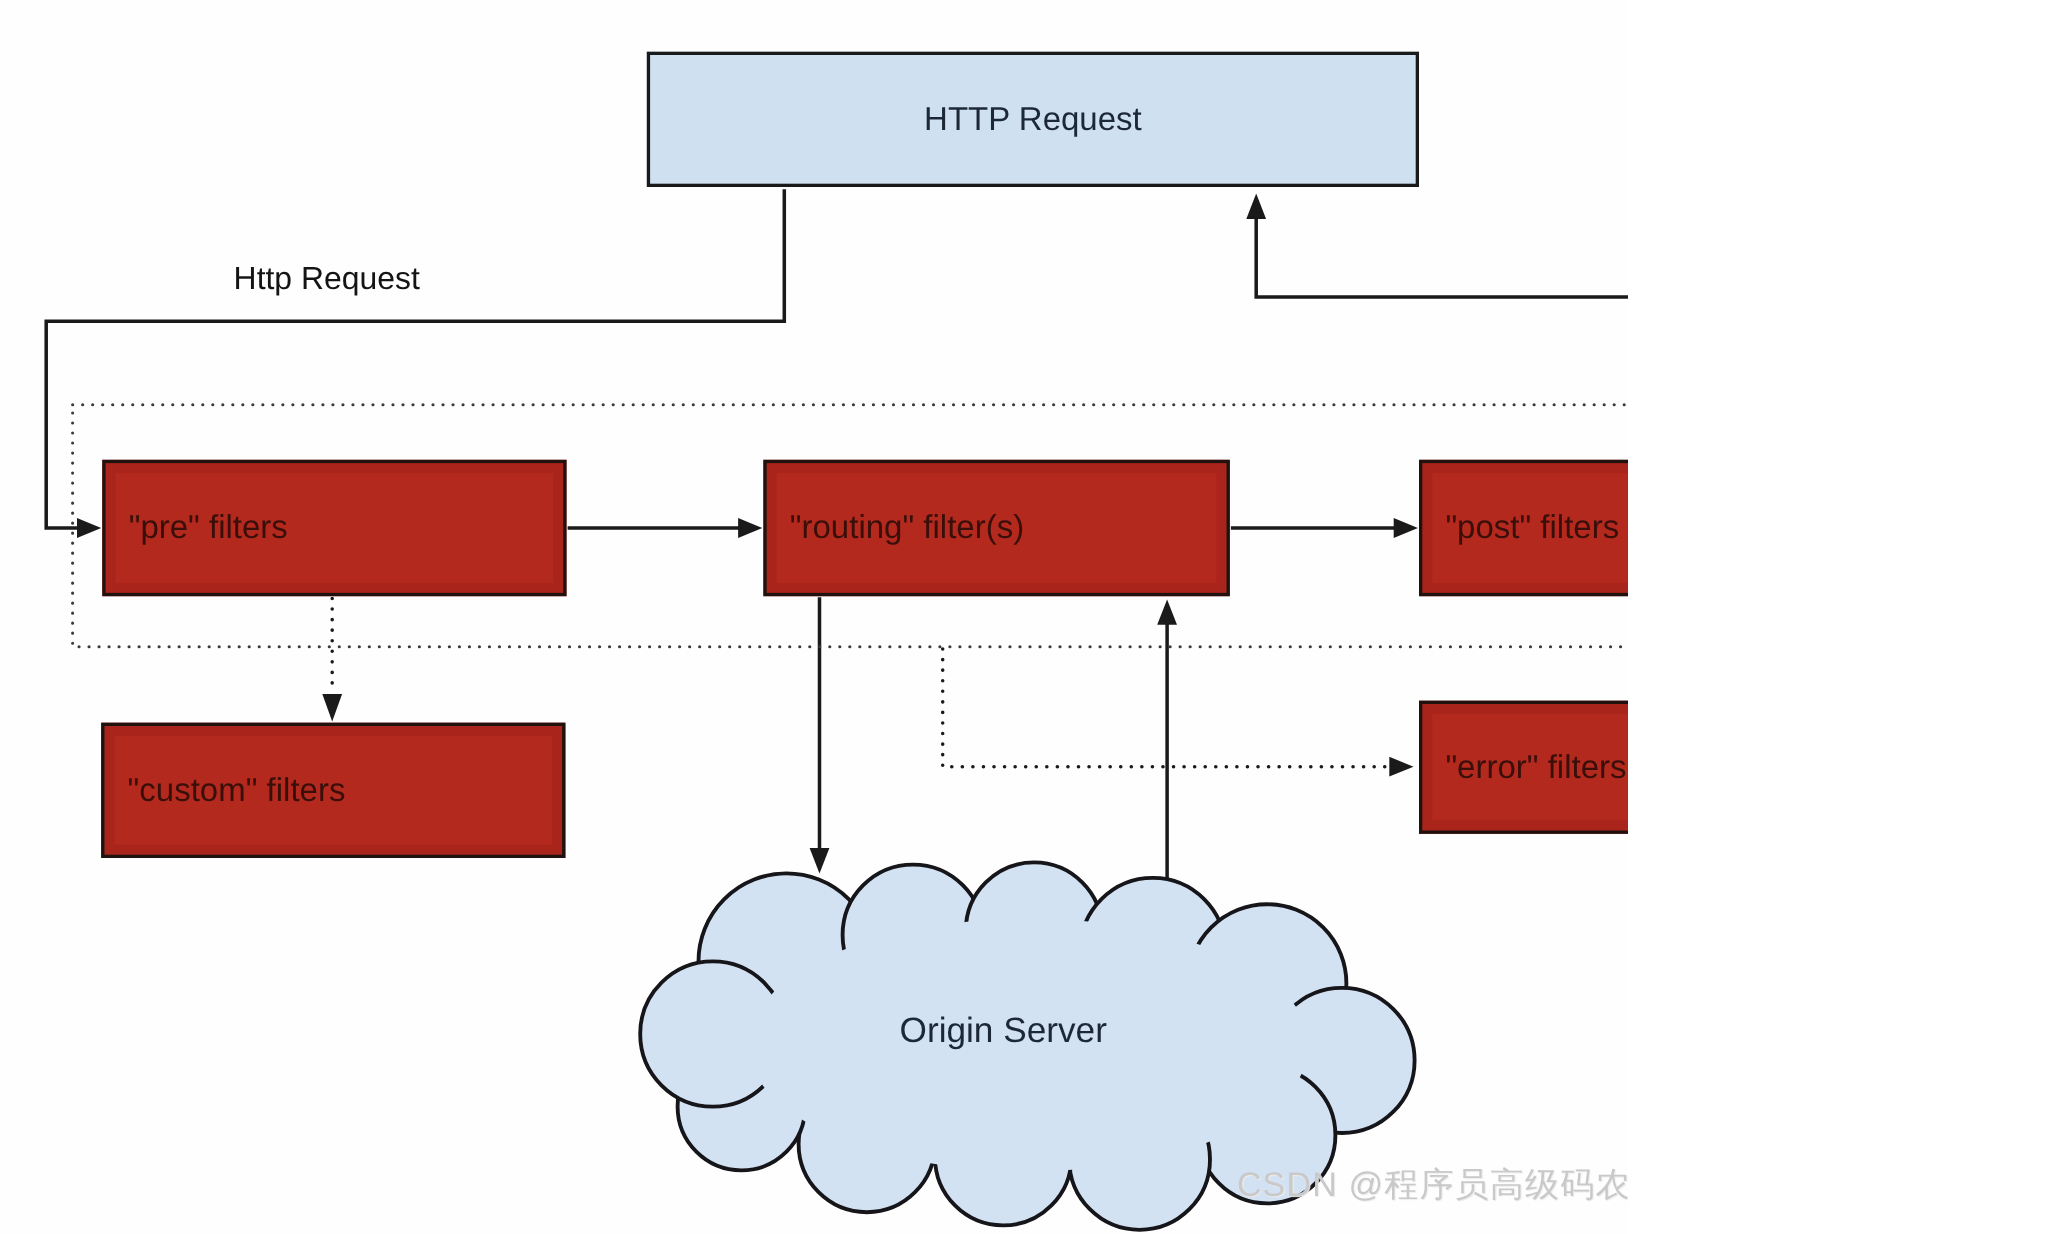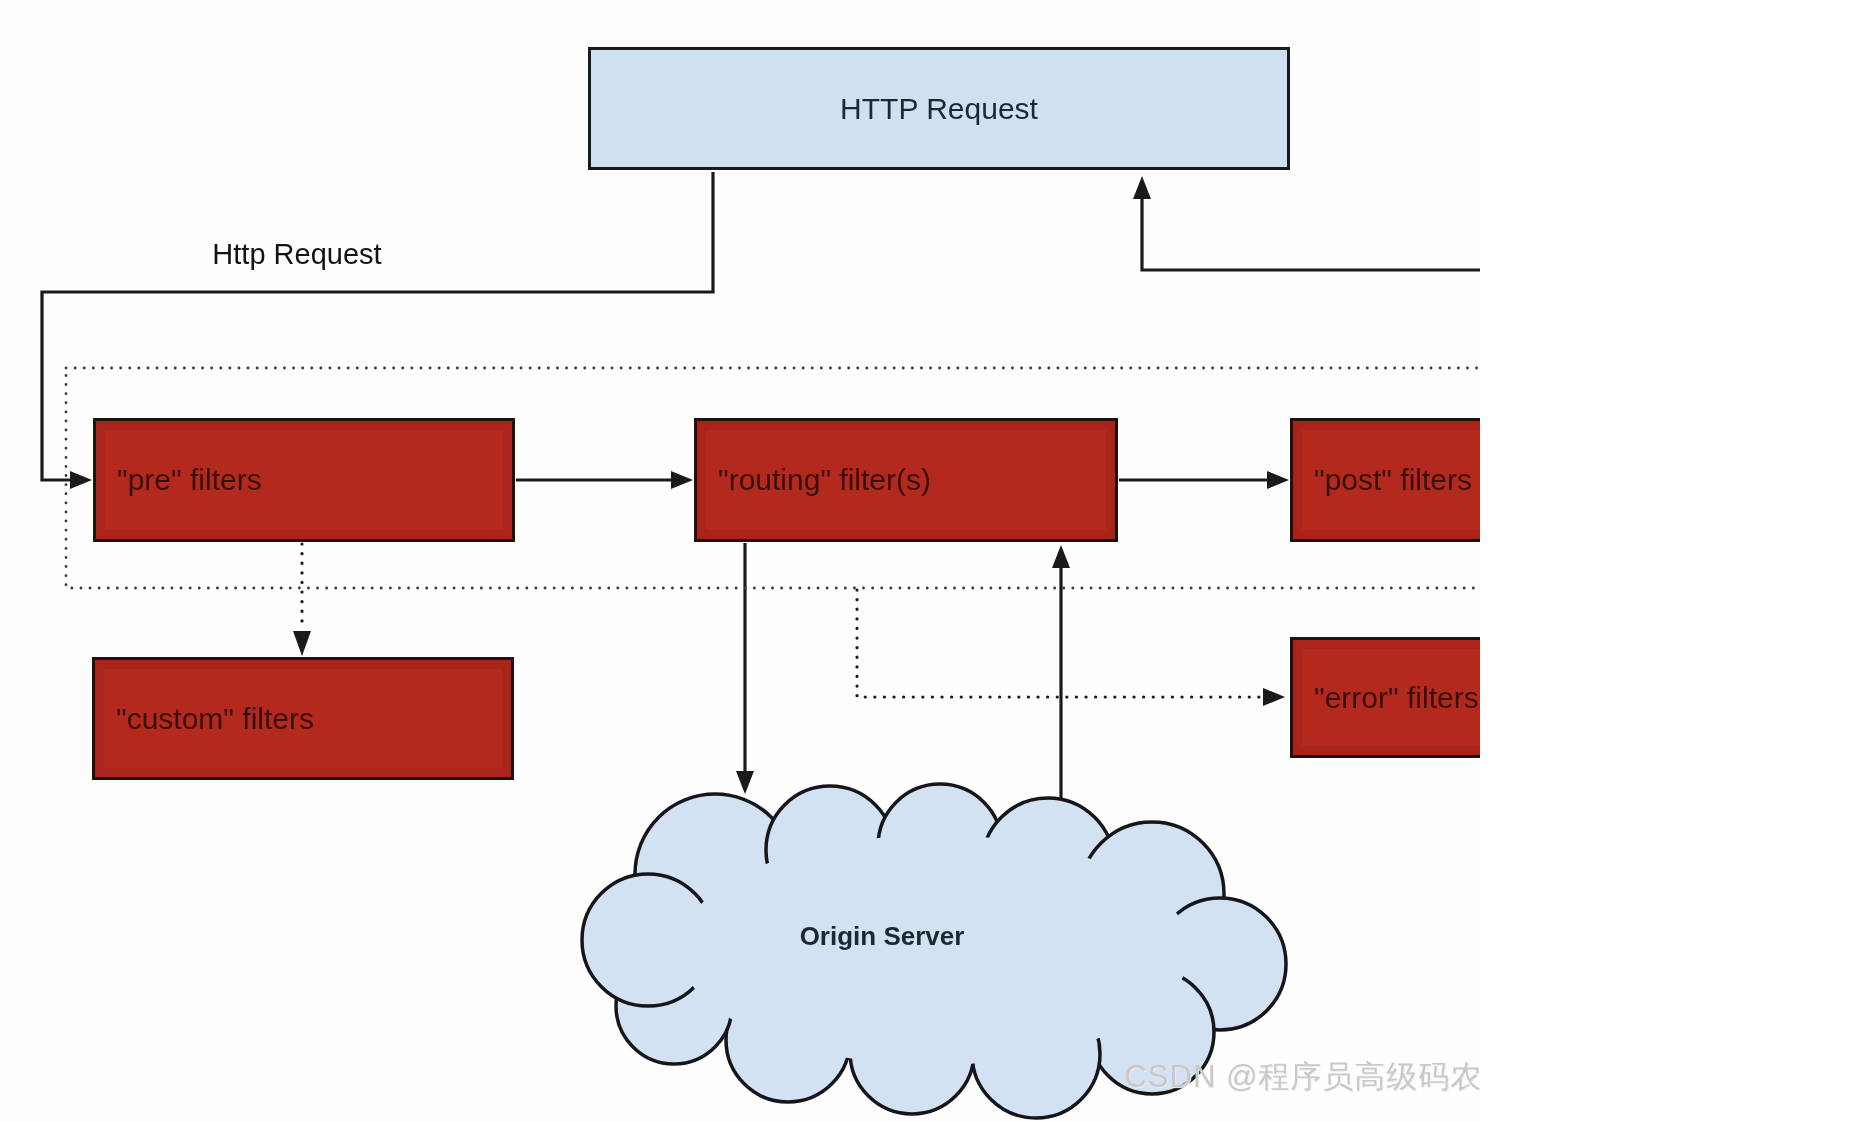--- a/index.html
+++ b/index.html
@@ -33,23 +33,23 @@
     border-color:#20120e;
   }
   .edge-label{
     position:absolute;
     width:400px;height:44px;
     display:flex;align-items:center;justify-content:center;
     font-size:29px;color:#141414;
   }
   .cloud-label{
     position:absolute;
-    left:732px;top:914px;width:300px;height:44px;
+    left:762px;top:914px;width:300px;height:44px;
     display:flex;align-items:center;justify-content:center;
-    font-size:26px;color:#1c2836;font-weight:bold;
+    font-size:32px;color:#1c2836;
   }
   .watermark{
     position:absolute;
     right:-12px;top:1056px;
     white-space:nowrap;
     font-size:31px;
     color:#c9c9c9;
     text-shadow:1px 1px 1px #ececec;
     letter-spacing:1px;
   }

